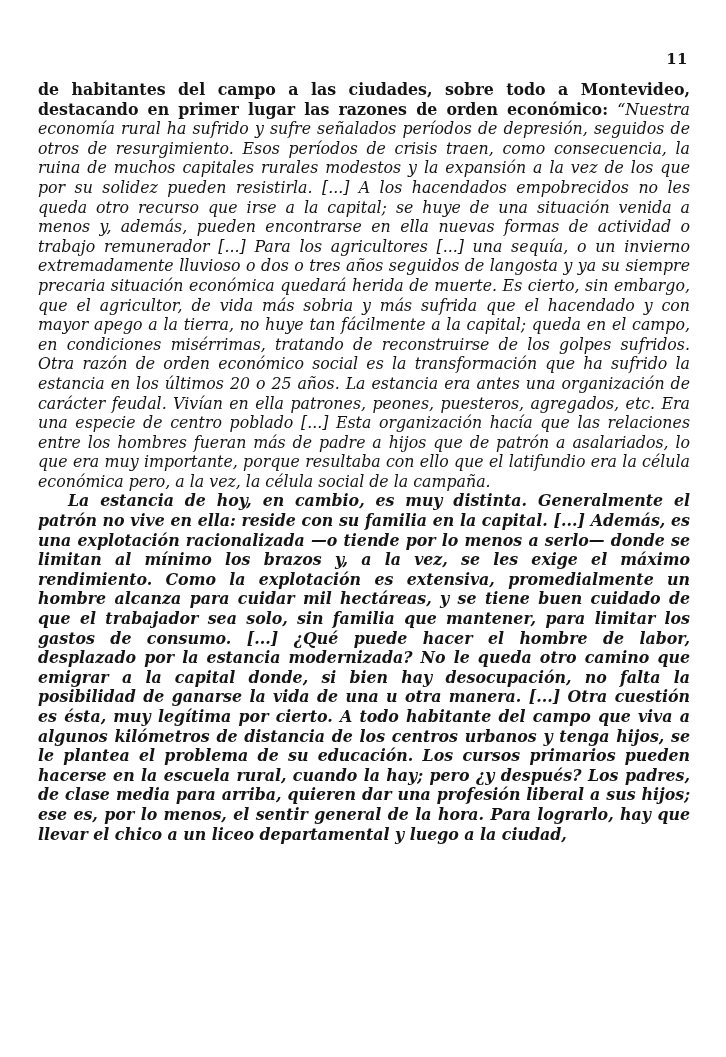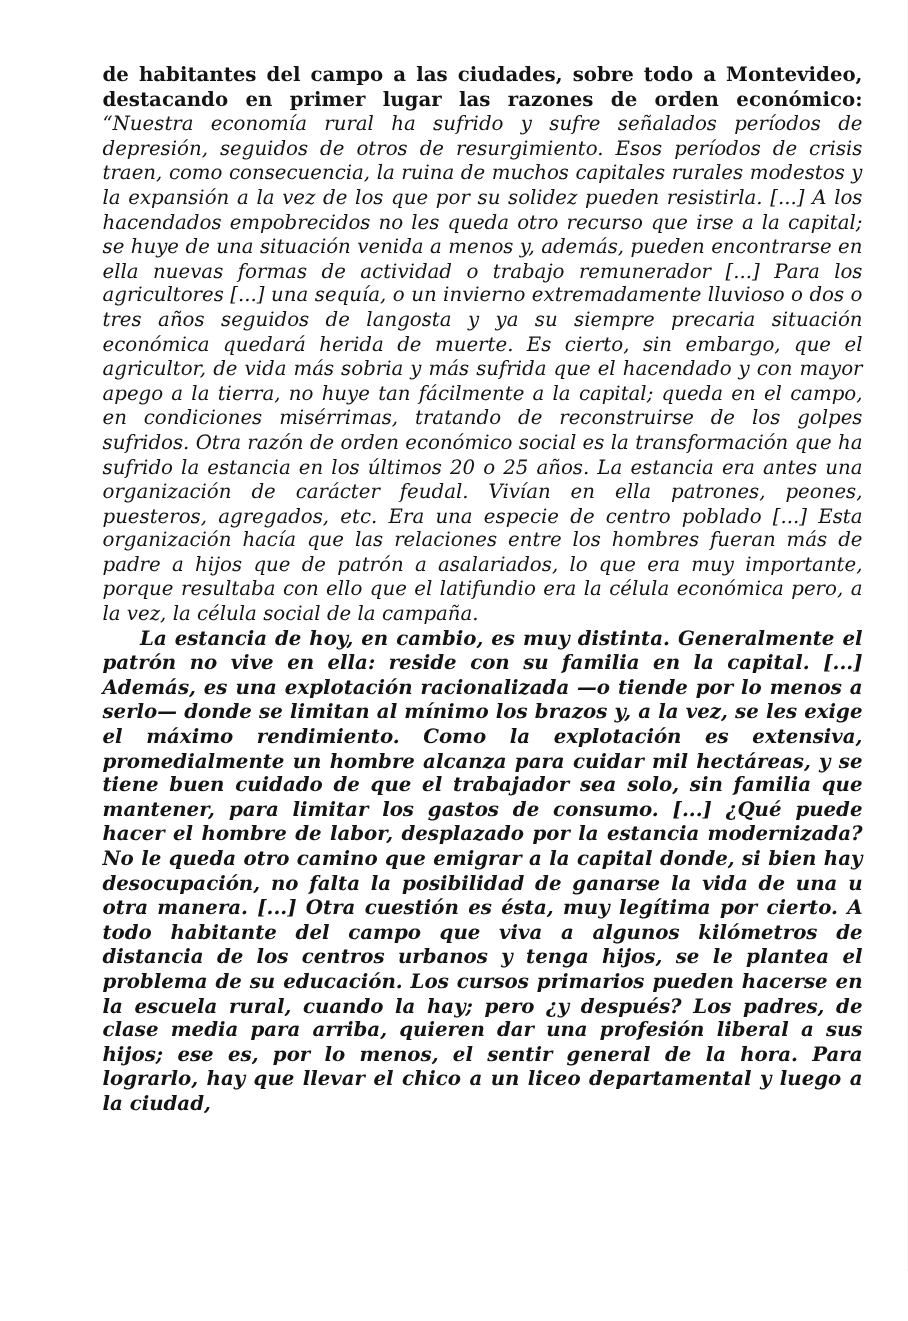--- a/index.html
+++ b/index.html
@@ -25,21 +25,20 @@
     font-weight: bold;
     letter-spacing: 0.5px;
     padding-right: 2px;
     margin-bottom: 12px;
   }
   .text-block {
     font-size: 15.8px;
     line-height: 19.6px;
     text-align: justify;
     text-justify: inter-word;
-    margin-left: 44px;
   }
   .para {
     margin: 0;
   }
   .para.indent {
     text-indent: 30px;
     font-weight: bold;
   }
   .lead-roman {
     font-style: normal;
@@ -49,19 +48,20 @@
     font-style: italic;
   }
   .para.italic {
     font-style: italic;
   }
 </style>
 </head>
 <body>
 
 <div class="page">
+  <div class="page-number">11</div>
 
   <div class="text-block">
     <p class="para"><span class="lead-roman">de habitantes del campo a las ciudades, sobre todo a Montevideo, destacando en primer lugar las razones de orden económico: </span><span class="quote-italic">“Nuestra economía rural ha sufrido y sufre señalados períodos de depresión, seguidos de otros de resurgimiento. Esos períodos de crisis traen, como consecuencia, la ruina de muchos capitales rurales modestos y la expansión a la vez de los que por su solidez pueden resistirla. [...] A los hacendados empobrecidos no les queda otro recurso que irse a la capital; se huye de una situación venida a menos y, además, pueden encontrarse en ella nuevas formas de actividad o trabajo remunerador [...] Para los agricultores [...] una sequía, o un invierno extremadamente lluvioso o dos o tres años seguidos de langosta y ya su siempre precaria situación económica quedará herida de muerte. Es cierto, sin embargo, que el agricultor, de vida más sobria y más sufrida que el hacendado y con mayor apego a la tierra, no huye tan fácilmente a la capital; queda en el campo, en condiciones misérrimas, tratando de reconstruirse de los golpes sufridos. Otra razón de orden económico social es la transformación que ha sufrido la estancia en los últimos 20 o 25 años. La estancia era antes una organización de carácter feudal. Vivían en ella patrones, peones, puesteros, agregados, etc. Era una especie de centro poblado [...] Esta organización hacía que las relaciones entre los hombres fueran más de padre a hijos que de patrón a asalariados, lo que era muy importante, porque resultaba con ello que el latifundio era la célula económica pero, a la vez, la célula social de la campaña.</span></p>
 
     <p class="para indent italic">La estancia de hoy, en cambio, es muy distinta. Generalmente el patrón no vive en ella: reside con su familia en la capital. [...] Además, es una explotación racionalizada —o tiende por lo menos a serlo— donde se limitan al mínimo los brazos y, a la vez, se les exige el máximo rendimiento. Como la explotación es extensiva, promedialmente un hombre alcanza para cuidar mil hectáreas, y se tiene buen cuidado de que el trabajador sea solo, sin familia que mantener, para limitar los gastos de consumo. [...] ¿Qué puede hacer el hombre de labor, desplazado por la estancia modernizada? No le queda otro camino que emigrar a la capital donde, si bien hay desocupación, no falta la posibilidad de ganarse la vida de una u otra manera. [...] Otra cuestión es ésta, muy legítima por cierto. A todo habitante del campo que viva a algunos kilómetros de distancia de los centros urbanos y tenga hijos, se le plantea el problema de su educación. Los cursos primarios pueden hacerse en la escuela rural, cuando la hay; pero ¿y después? Los padres, de clase media para arriba, quieren dar una profesión liberal a sus hijos; ese es, por lo menos, el sentir general de la hora. Para lograrlo, hay que llevar el chico a un liceo departamental y luego a la ciudad,</p>
   </div>
 </div>
 
 </body></html>

